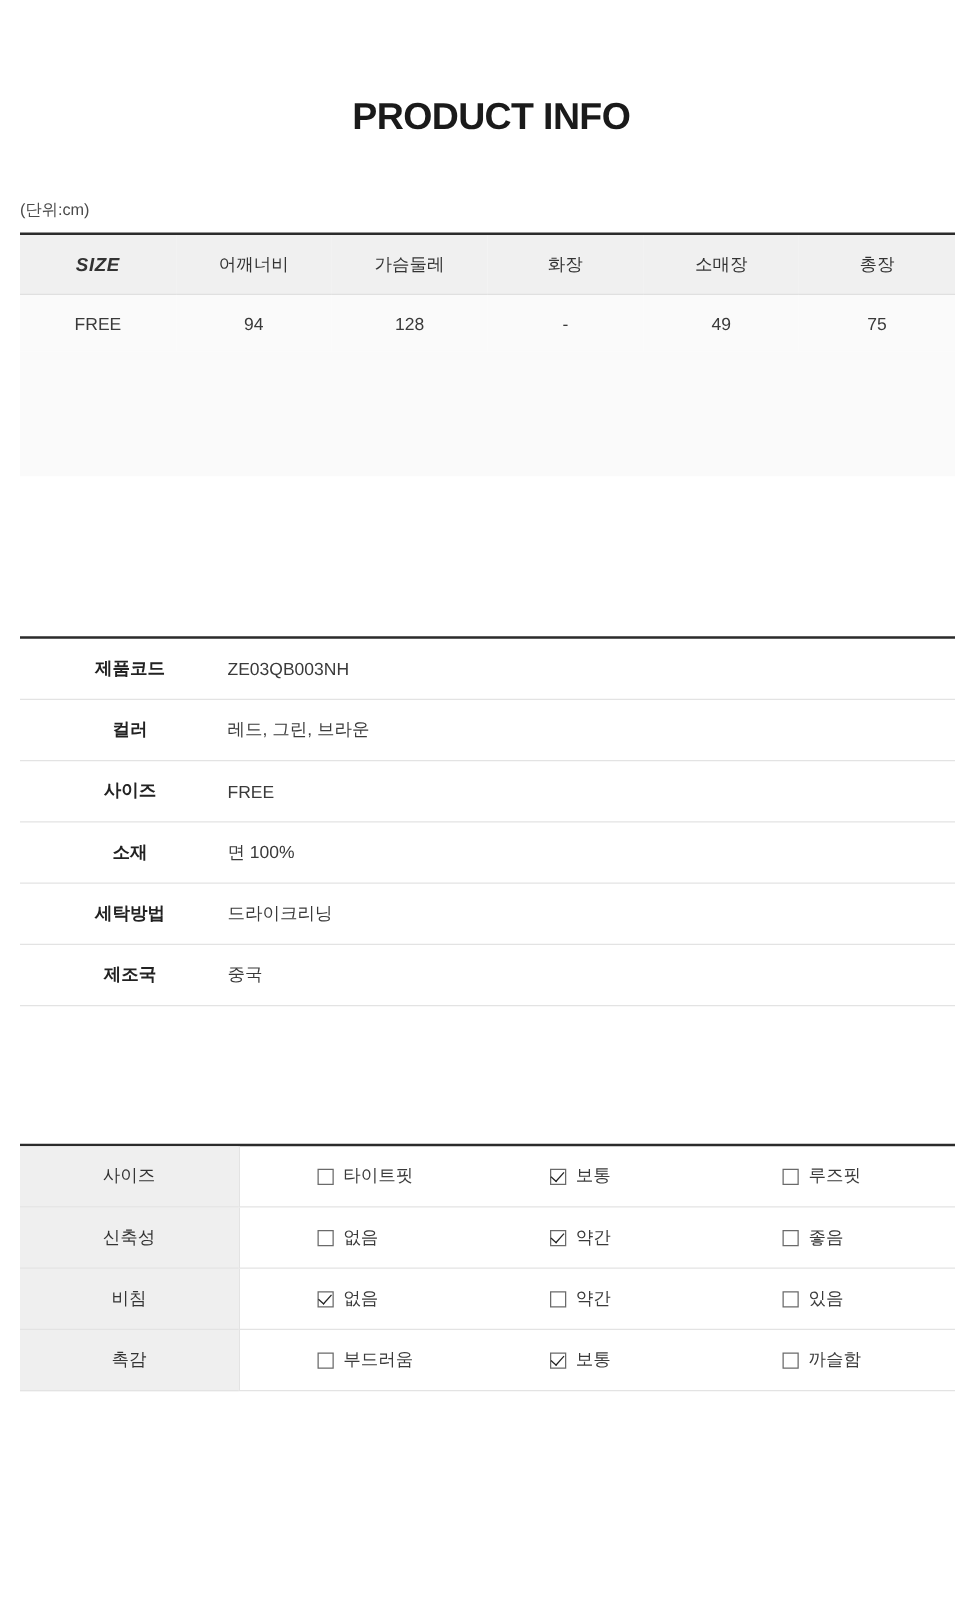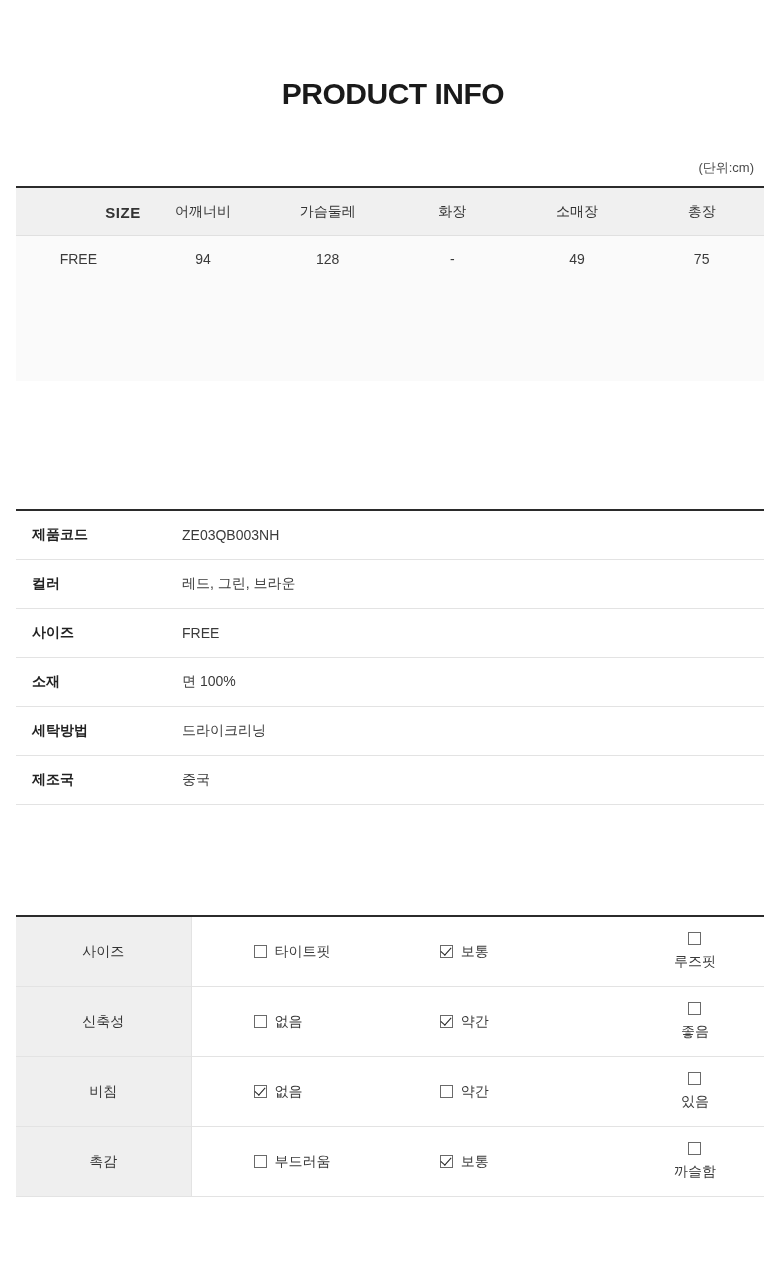--- a/index.html
+++ b/index.html
@@ -31,21 +31,21 @@
     font-weight: bold;
     letter-spacing: -0.5px;
     color: #1a1a1a;
     padding-top: 57px;
     padding-left: 6px;
     text-align: center;
   }
 
   
   .unit-note {
-    text-align: right;
+    text-align: left;
     font-size: 13px;
     color: #4a4a4a;
     margin-top: 48px;
     padding-right: 10px;
   }
 
   
   .size-table-wrap {
     margin-top: 9px;
     border-top: 2px solid #2b2b2b;
@@ -61,21 +61,22 @@
     font-weight: normal;
     color: #333;
     padding: 15px 0 14px;
     text-align: center;
     border-bottom: 1px solid #e0e0e0;
   }
   table.size-table thead th.first {
     font-size: 15px;
     font-weight: bold;
     letter-spacing: 0.5px;
-    text-align: right;
+    text-align: center;
+    font-style: italic;
   }
   table.size-table tbody td {
     font-size: 14px;
     color: #3a3a3a;
     text-align: center;
     padding: 15px 0 14px;
     background: #fafafa;
   }
   table.size-table tbody td.first {
     color: #3a3a3a;
@@ -99,21 +100,21 @@
     border-top: 2px solid #2b2b2b;
   }
   table.spec-table {
     width: 100%;
     border-collapse: collapse;
     table-layout: fixed;
   }
   table.spec-table tr { border-bottom: 1px solid #e3e3e3; }
   table.spec-table th {
     width: 160px;
-    text-align: left;
+    text-align: center;
     font-size: 14px;
     font-weight: bold;
     color: #222;
     padding: 15px 0 15px 16px;
   }
   table.spec-table td {
     font-size: 14px;
     color: #3a3a3a;
     padding: 15px 0 15px 6px;
   }
@@ -150,21 +151,21 @@
     display: flex;
     align-items: center;
     gap: 8px;
     flex: 1 1 0;
     padding-left: 60px;
     font-size: 14px;
     color: #3a3a3a;
   }
   .opt:nth-child(1) { padding-left: 62px; }
   .opt:nth-child(2) { padding-left: 48px; }
-  .opt:nth-child(3) { padding-left: 48px; flex-direction: column; }
+  .opt:nth-child(3) { padding-left: 48px; }
   .box {
     width: 13px;
     height: 13px;
     border: 1px solid #6a6a6a;
     display: inline-block;
     position: relative;
     flex: 0 0 auto;
     background: #fff;
   }
   .box.checked::after {

